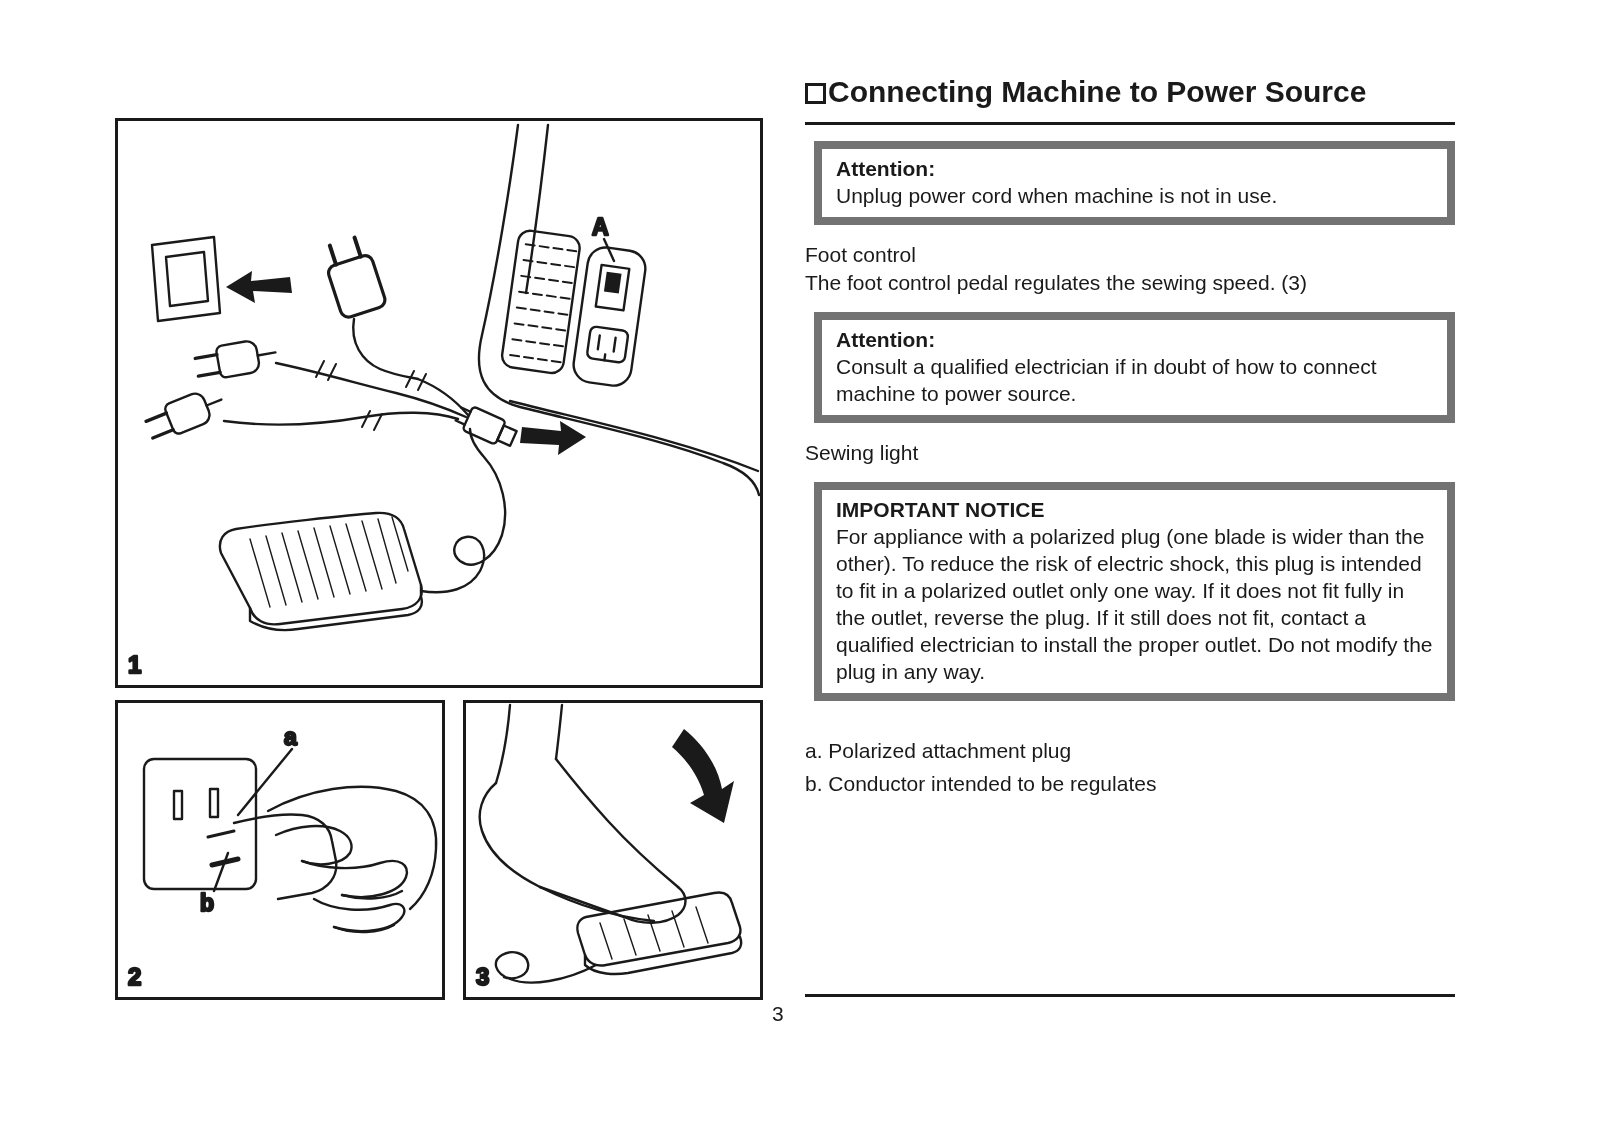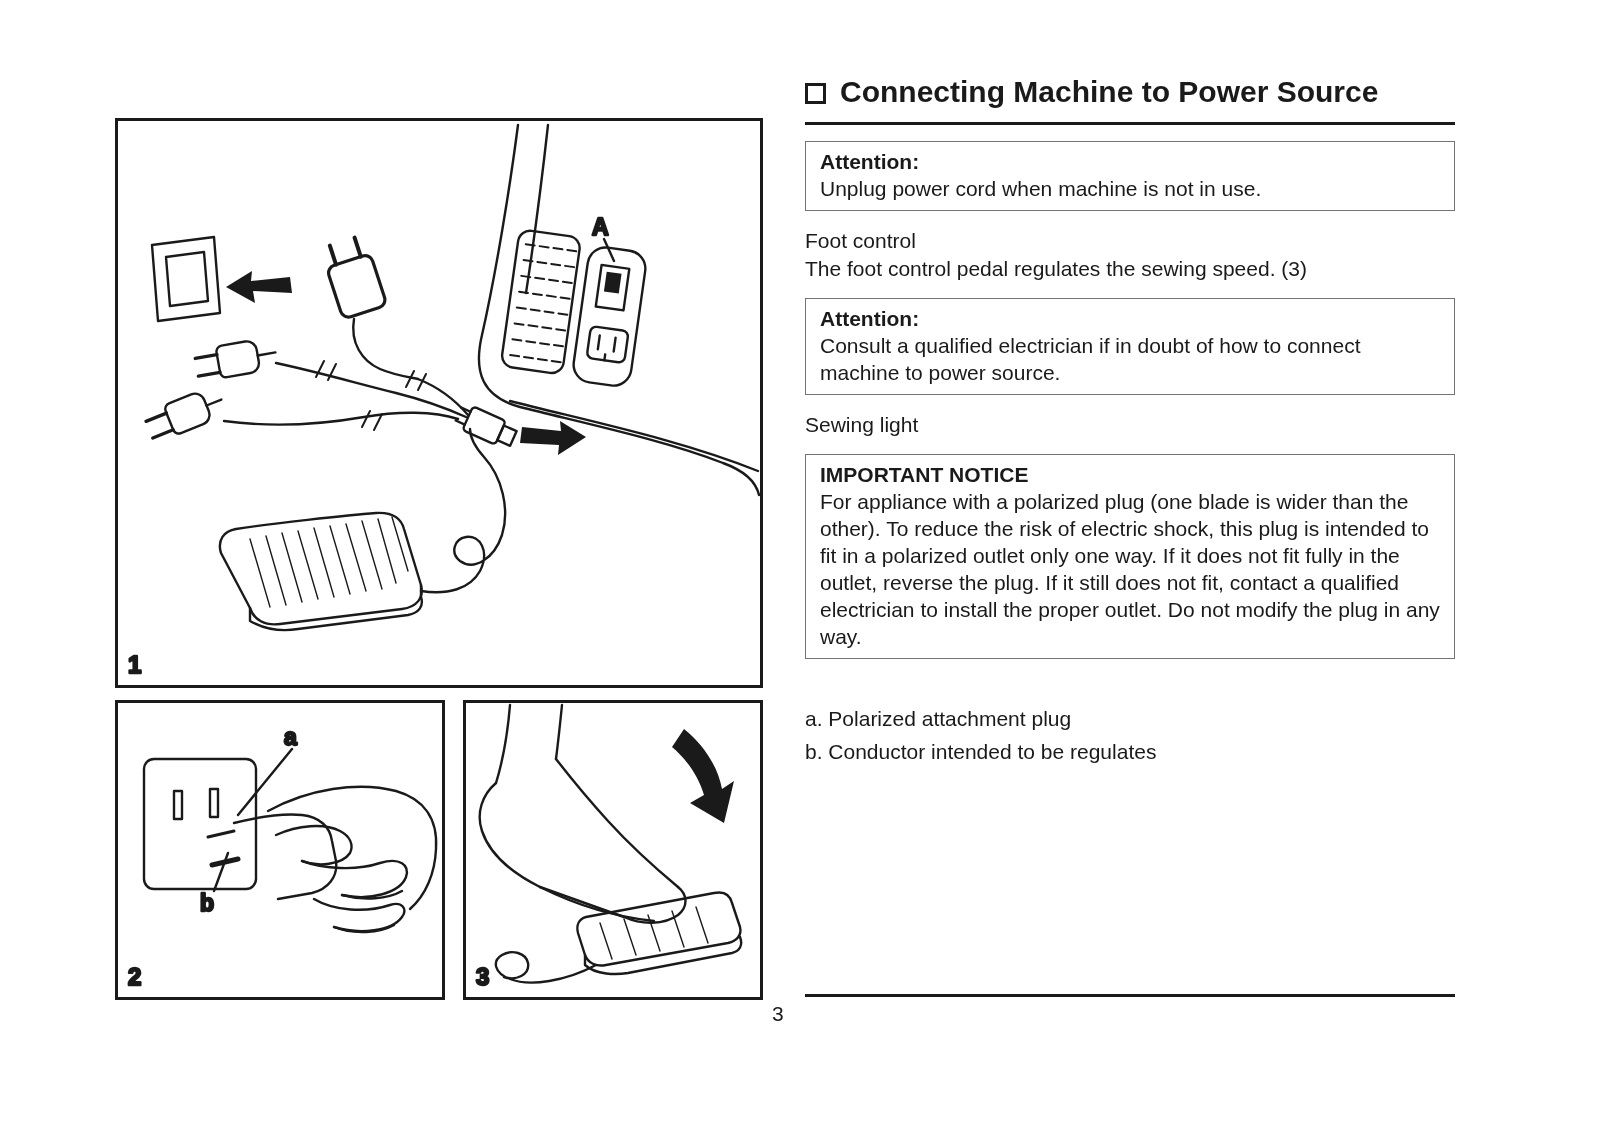--- a/index.html
+++ b/index.html
@@ -8,32 +8,32 @@
          font-family:"Liberation Sans","DejaVu Sans",sans-serif; color:#1a1a1a; }
   .page { position:absolute; inset:0; background:#ffffff; }
 
   figure { position:absolute; border:3px solid #1a1a1a; background:#fff; }
   .fig1 { left:115px; top:118px;  width:648px; height:570px; }
   .fig2 { left:115px; top:700px;  width:330px; height:300px; }
   .fig3 { left:463px; top:700px;  width:300px; height:300px; }
   figure svg { display:block; width:100%; height:100%; }
 
   .right-col { position:absolute; left:805px; top:74px; width:650px; }
-  h1 { font-size:30px; font-weight:bold; line-height:36px; display:flex; align-items:center; gap:14px; }
+  h1 { font-size:30px; font-weight:bold; line-height:36px; display:flex; align-items:center; gap:2px; }
   .sq { width:21px; height:21px; border:3px solid #1a1a1a; display:inline-block; flex:0 0 auto; margin-top:2px; }
   .rule { height:3px; background:#1a1a1a; border:none; }
   .title-rule { margin:12px 0 12px 0; }
   p.body, .legend { font-size:21px; line-height:27px; }
   p.p1 { margin:0 0 6px 0; }
   h2 { font-size:21px; font-weight:normal; margin:16px 0 0 0; line-height:27px; }
   h2 + p.body { margin-top:1px; }
-  .attn { border:1px solid #737373; padding:6px 14px 8px 14px; margin-top:16px; }
+  .attn { border:8px solid #737373; padding:6px 14px 8px 14px; margin-top:16px;margin-left:9px; }
   .attn strong { display:block; font-size:21px; line-height:27px; }
   .attn p { font-size:21px; line-height:27px; }
-  .legend-a { margin-top:46px; }
+  .legend-a { margin-top:36px; }
   .legend-b { margin-top:6px; }
   .bottom-rule { position:absolute; left:805px; top:994px; width:650px; }
   .page-number { position:absolute; left:772px; top:1002px; font-size:21px; }
 
   svg text { font-family:"Liberation Sans","DejaVu Sans",sans-serif; font-weight:bold; fill:#1a1a1a; }
 </style>
 </head>
 <body>
 
 <div class="page">

